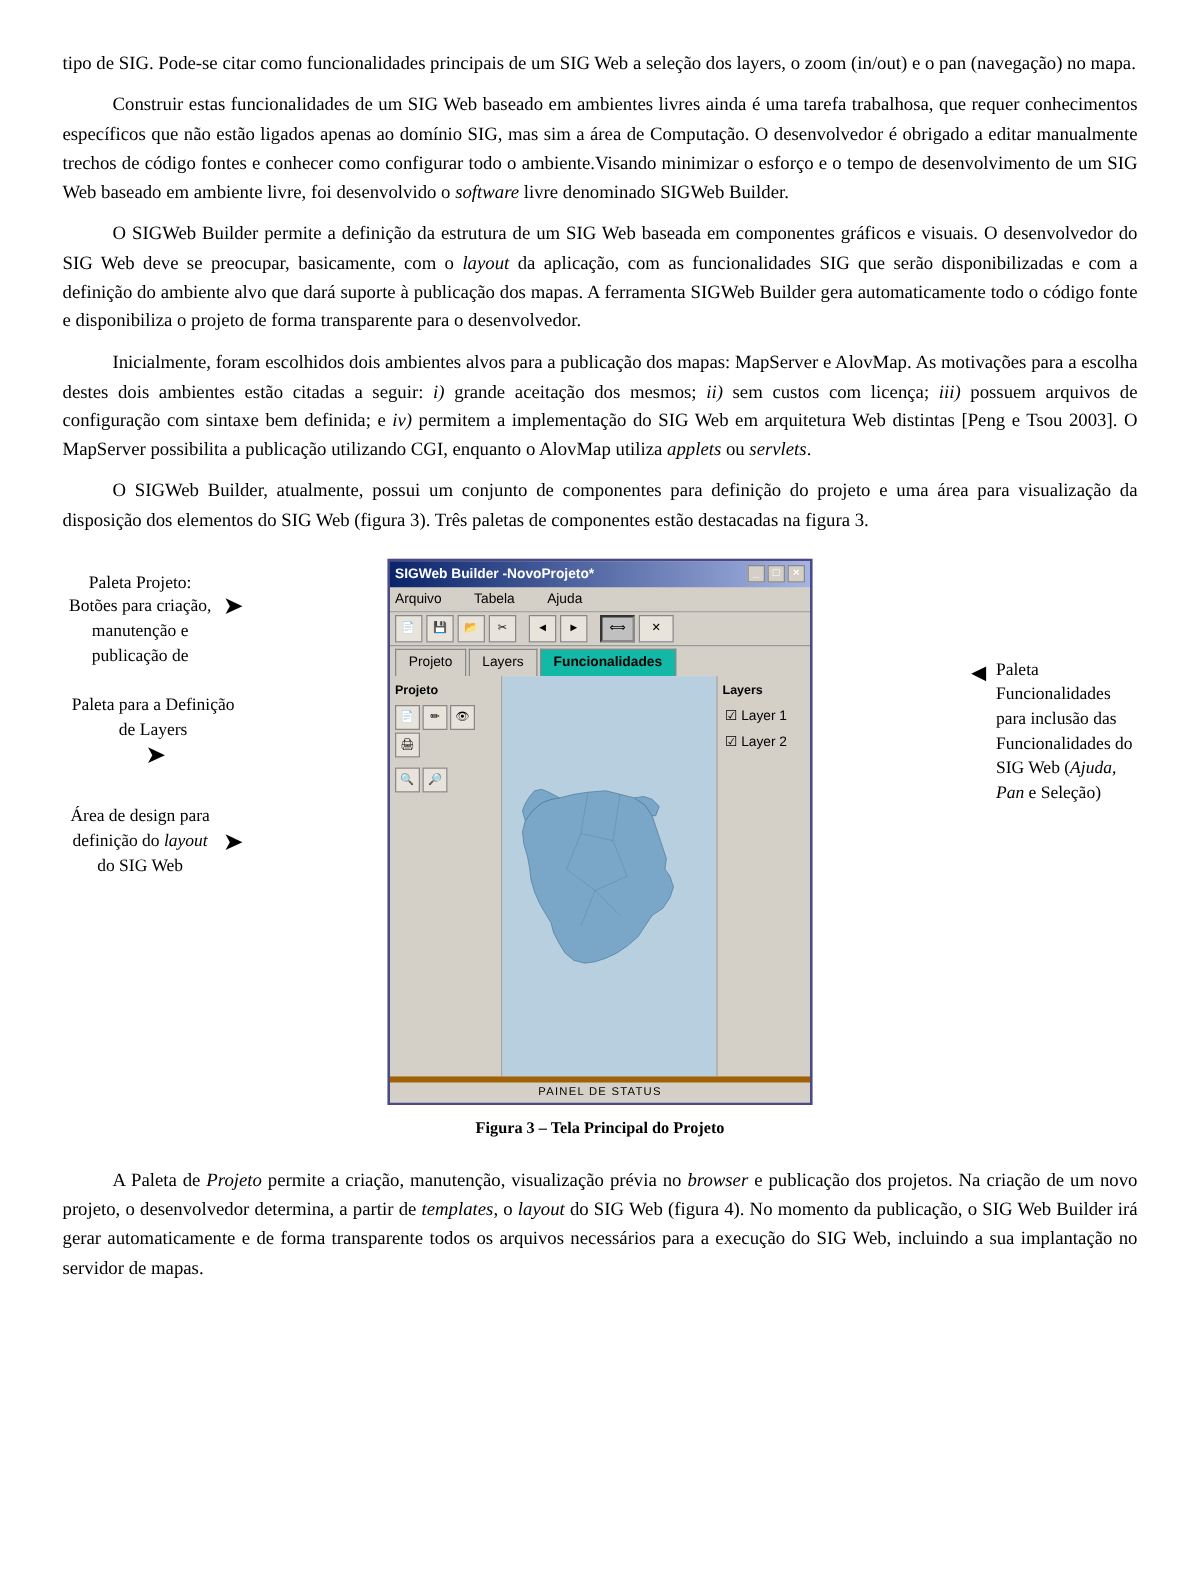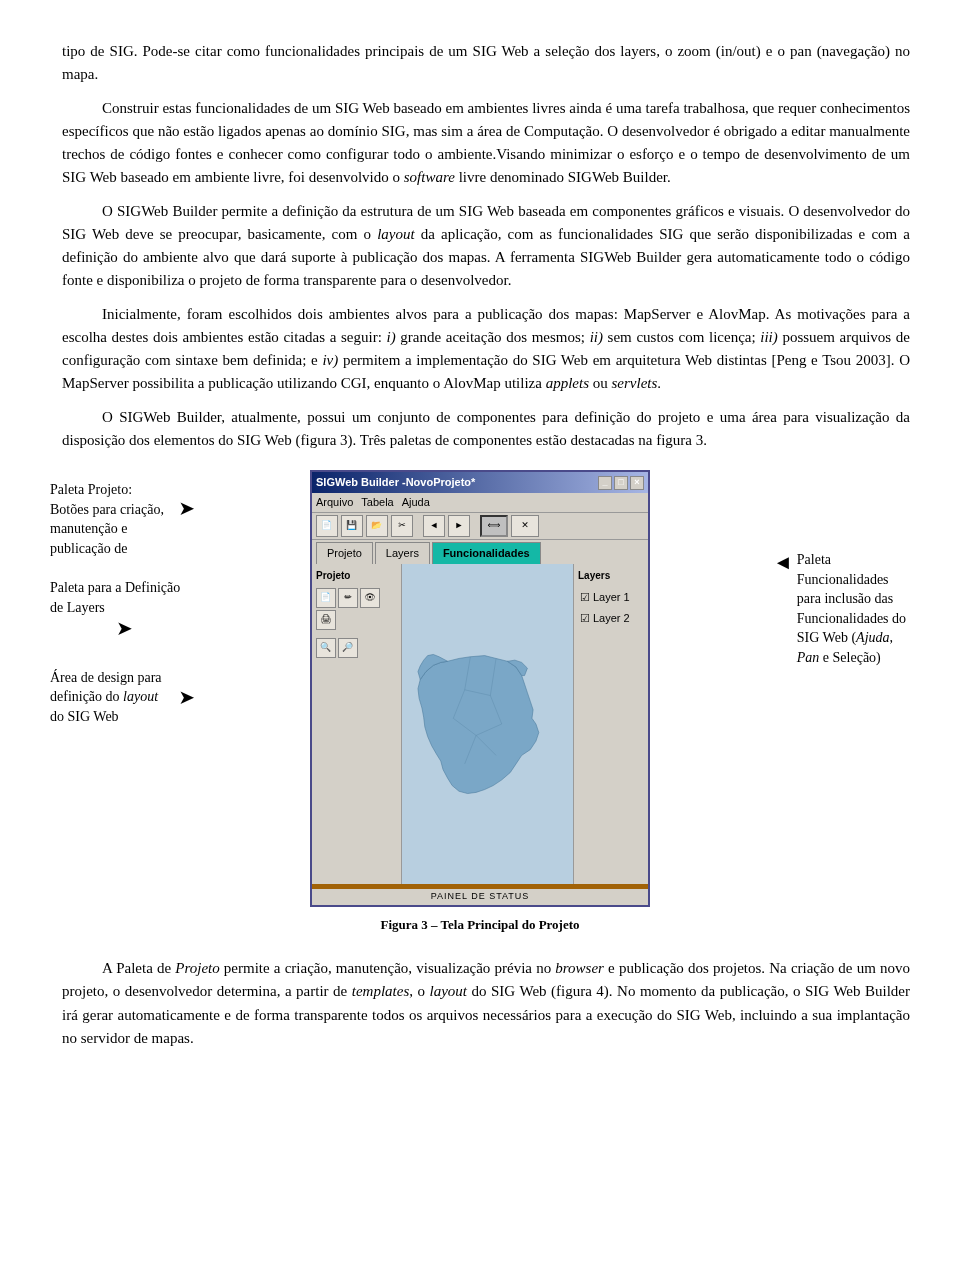--- a/index.html
+++ b/index.html
@@ -8,21 +8,20 @@
       font-size: 15px;
       line-height: 1.55;
       color: #000;
       background: #fff;
       padding: 40px 50px 40px 50px;
       max-width: 960px;
     }
     .main-text {
       text-align: justify;
       margin-bottom: 10px;
-      margin-left: 12px;
     }
     .main-text p {
       margin-bottom: 10px;
       text-align: justify;
     }
     .indent {
       text-indent: 40px;
     }
     em { font-style: italic; }
 
@@ -33,20 +32,21 @@
       align-items: flex-start;
       margin: 18px 0 12px 0;
       position: relative;
     }
     .left-labels {
       width: 145px;
       flex-shrink: 0;
       font-size: 14px;
       line-height: 1.4;
       padding-top: 10px;
+      text-align: center;
     }
     .figure-center {
       flex: 1;
       display: flex;
       flex-direction: column;
       align-items: center;
       min-width: 0;
     }
     .right-labels {
       width: 145px;
@@ -95,21 +95,21 @@
       display: flex;
       align-items: center;
       justify-content: center;
       cursor: pointer;
       font-family: Arial;
     }
     .sigweb-menubar {
       background: #d4d0c8;
       padding: 1px 4px;
       display: flex;
-      gap: 8px;
+      gap: 26px;
       font-size: 11px;
       border-bottom: 1px solid #999;
     }
     .sigweb-menubar span {
       cursor: pointer;
     }
     .sigweb-toolbar {
       background: #d4d0c8;
       padding: 2px 4px;
       display: flex;

